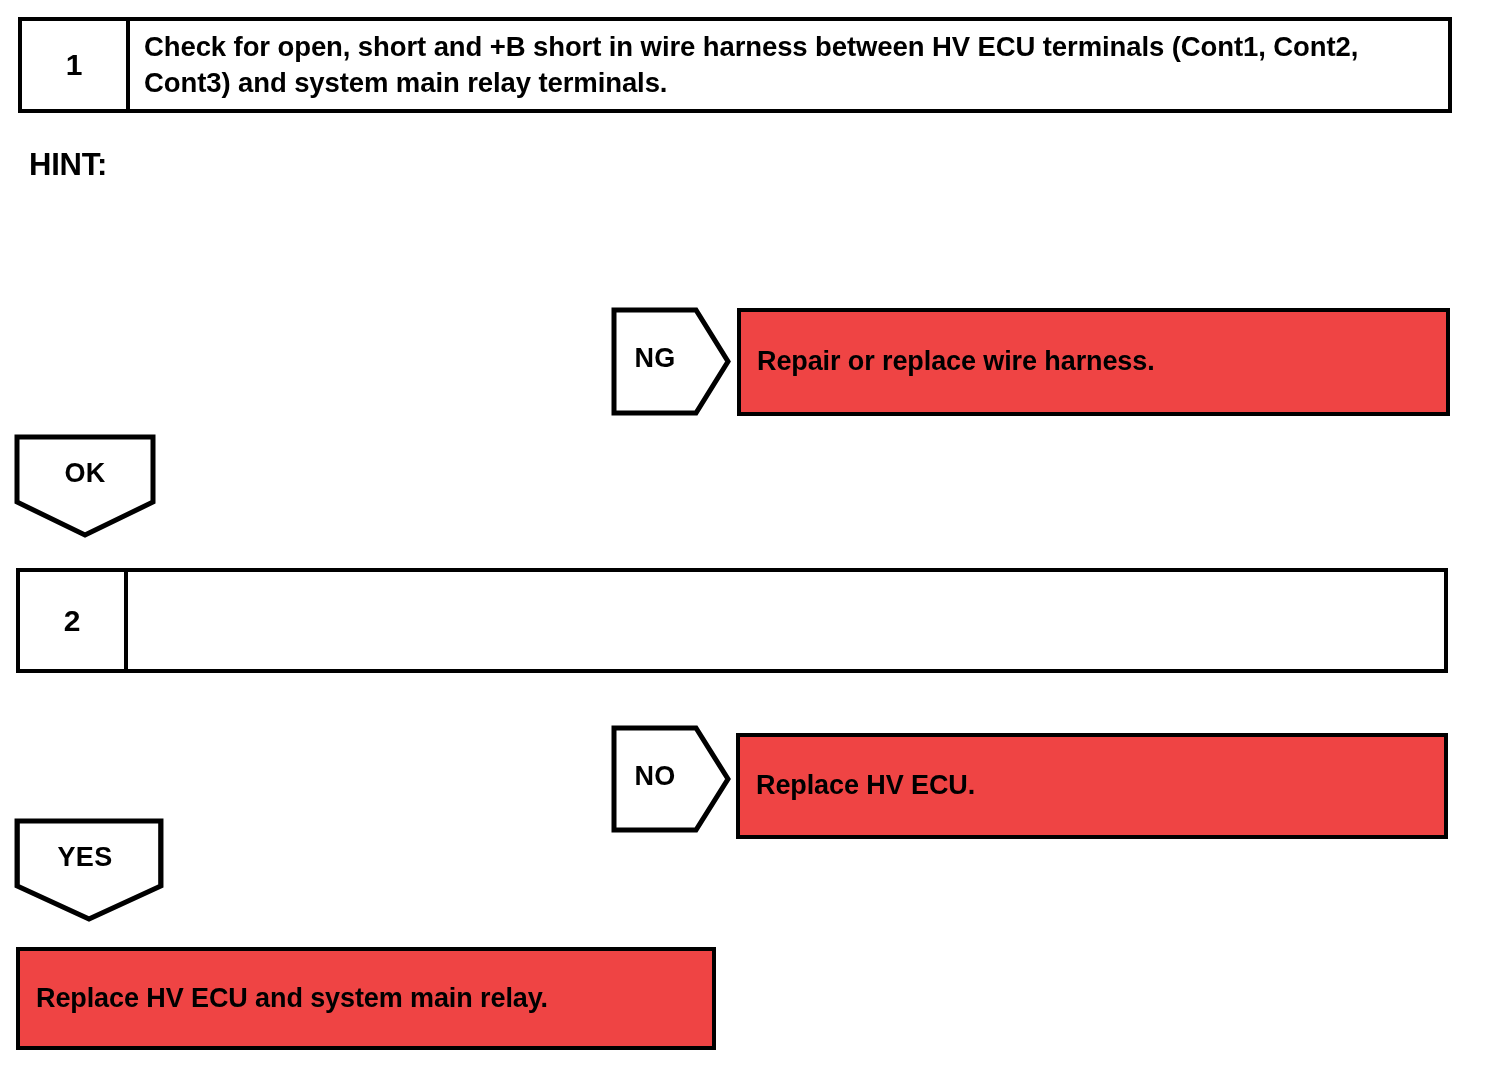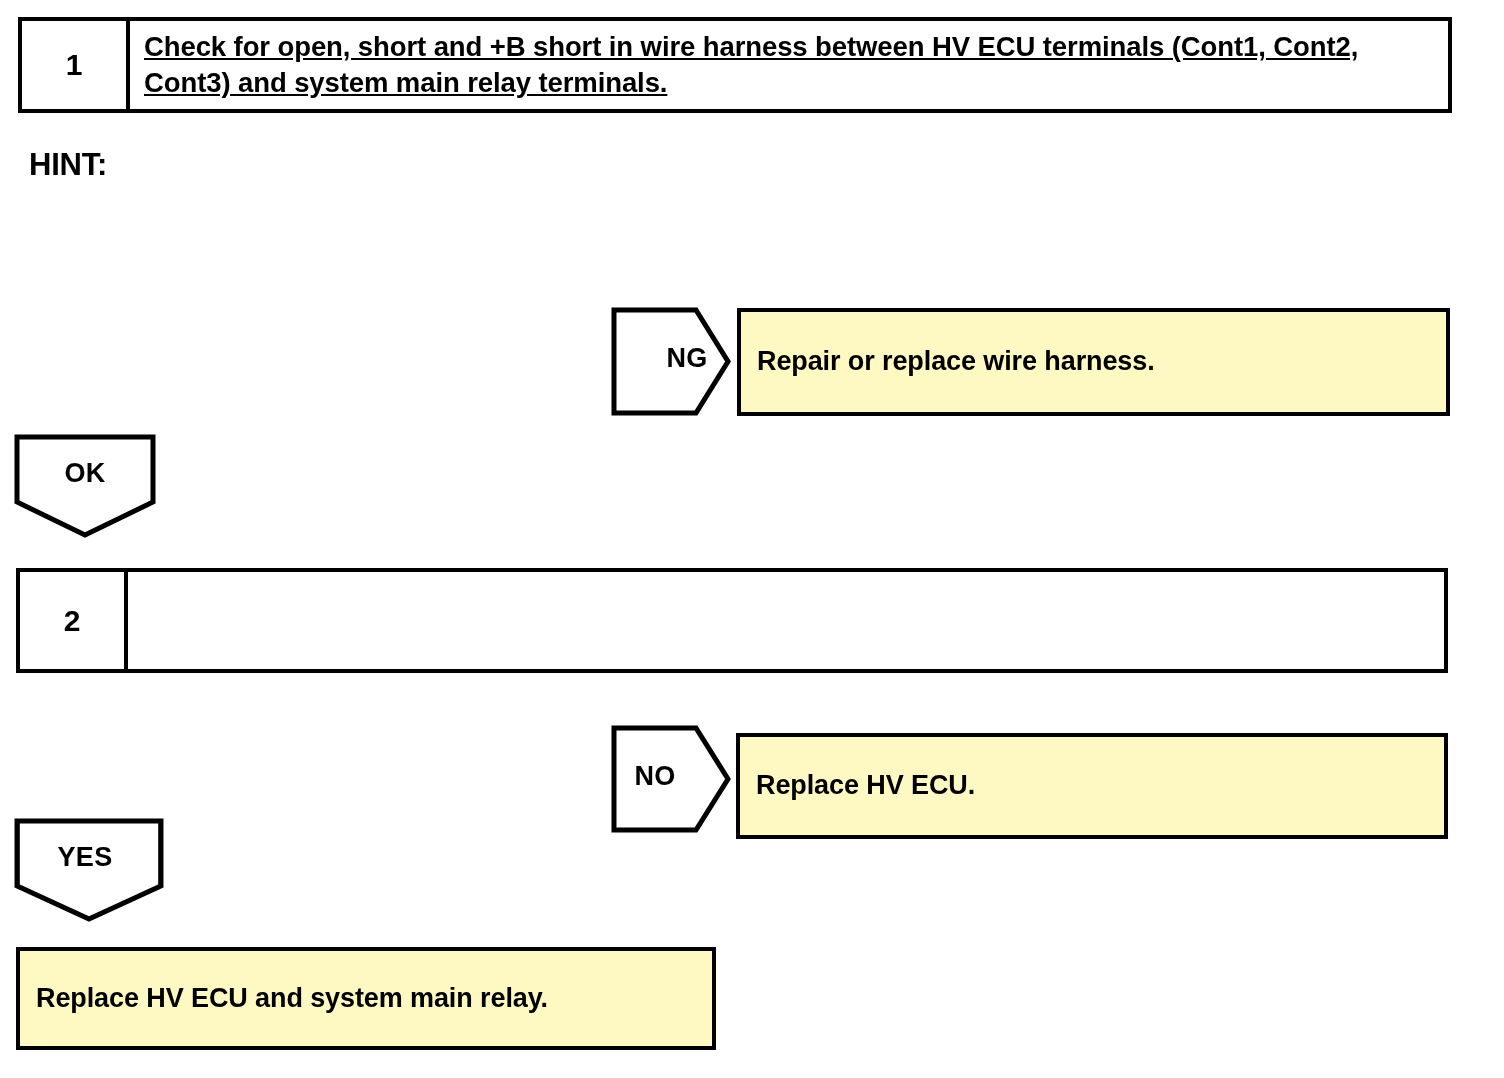--- a/index.html
+++ b/index.html
@@ -43,29 +43,28 @@
   .step-text {
     box-sizing: border-box;
     flex: 1 1 auto;
     display: flex;
     align-items: center;
     padding: 0 14px;
     font-size: 27.5px;
     font-weight: bold;
     line-height: 1.30;
     letter-spacing: -0.1px;
-    text-decoration: underline;
   }
 
   
   .result-box {
     position: absolute;
     box-sizing: border-box;
     border: 4px solid #000;
-    background: #fef9c3;
+    background: #ef4444;
     display: flex;
     align-items: center;
     padding: 0 16px;
     font-size: 27px;
     font-weight: bold;
     line-height: 1.25;
     letter-spacing: -0.1px;
   }
 
   
@@ -115,21 +114,21 @@
   </div>
 
   <div class="hint-block">
     <span class="hint-label">HINT:</span>
   </div>
 
   <div class="arrow arrow-right" style="left:611px; top:307px; width:120px; height:109px;">
     <svg viewBox="0 0 120 109" preserveAspectRatio="none">
       <polygon points="3,3 85,3 117,54.5 85,106 3,106" fill="#ffffff" stroke="#000000" stroke-width="5" stroke-linejoin="miter"></polygon>
     </svg>
-    <div class="arrow-label" style="width:88px;padding-left:32px;">NG</div>
+    <div class="arrow-label" style="width:88px;">NG</div>
   </div>
 
   <div class="result-box" style="left:737px; top:308px; width:713px; height:108px;">
     <span>Repair or replace wire harness.</span>
   </div>
 
   <div class="arrow arrow-down" style="left:14px; top:434px; width:142px; height:104px;">
     <svg viewBox="0 0 142 104" preserveAspectRatio="none">
       <polygon points="3,3 139,3 139,68 71,101 3,68" fill="#ffffff" stroke="#000000" stroke-width="5" stroke-linejoin="miter"></polygon>
     </svg>

